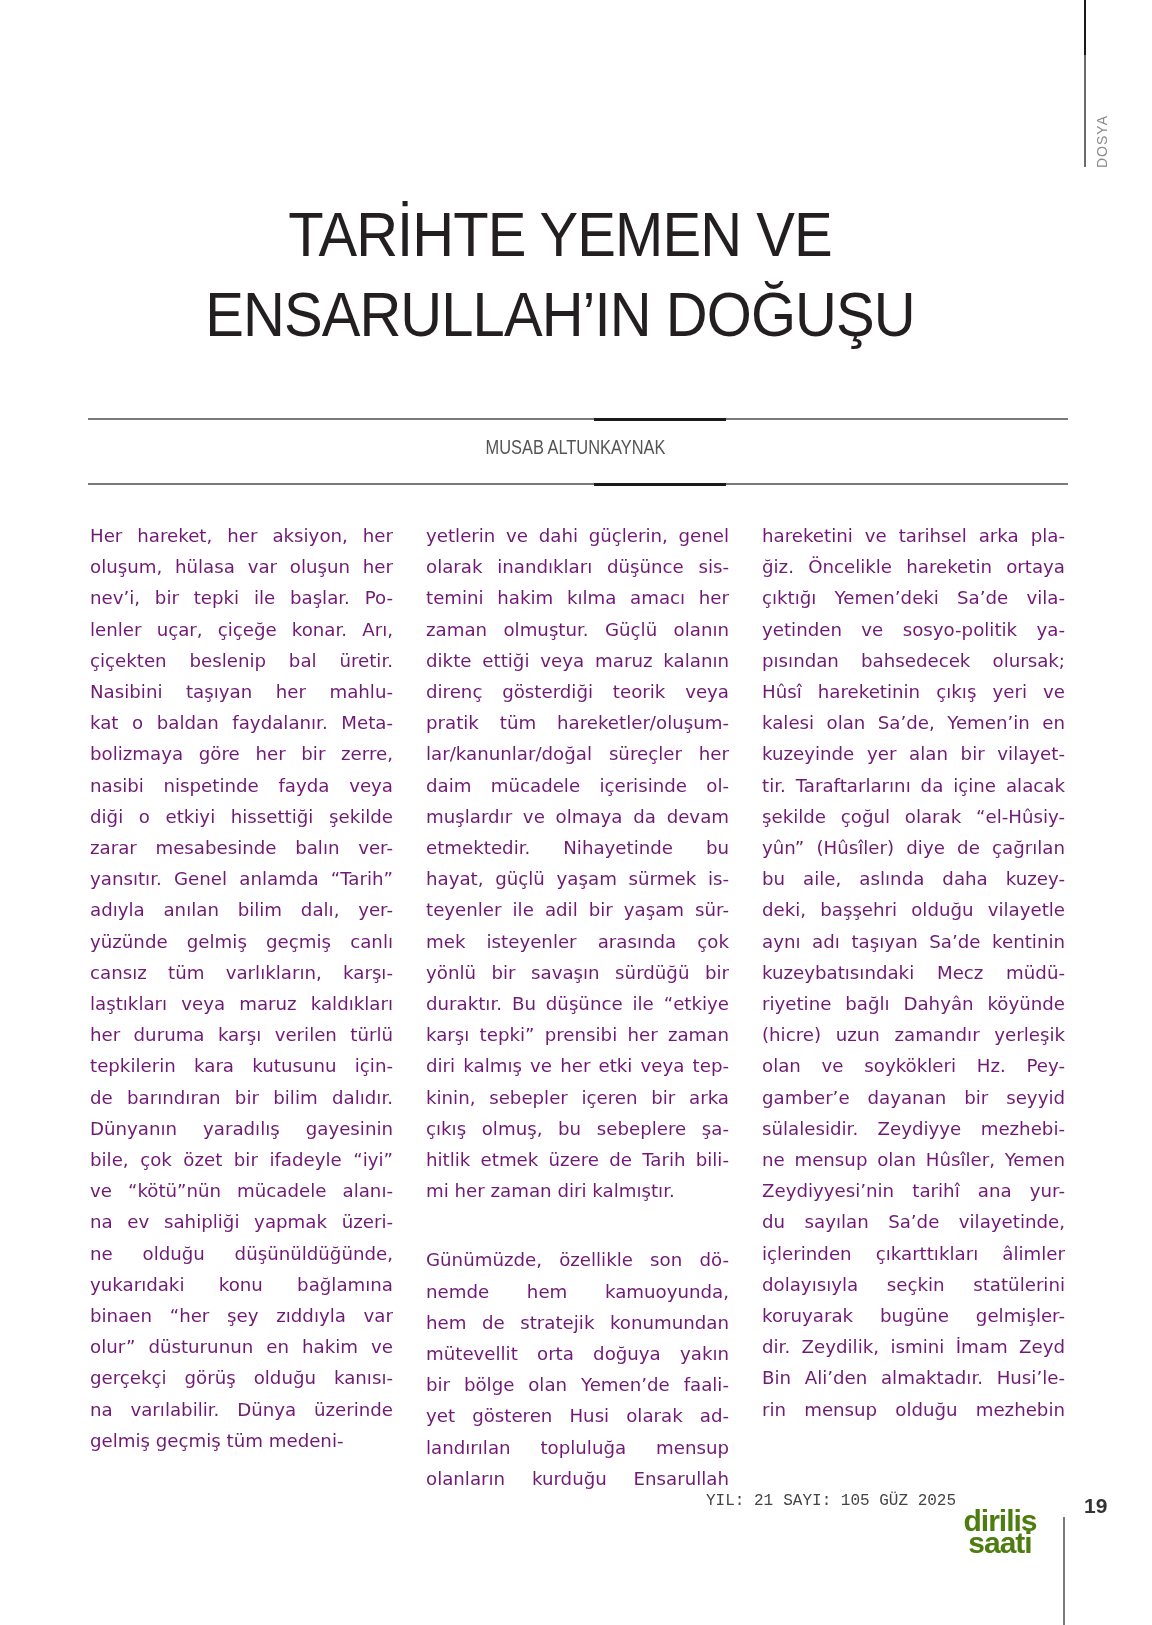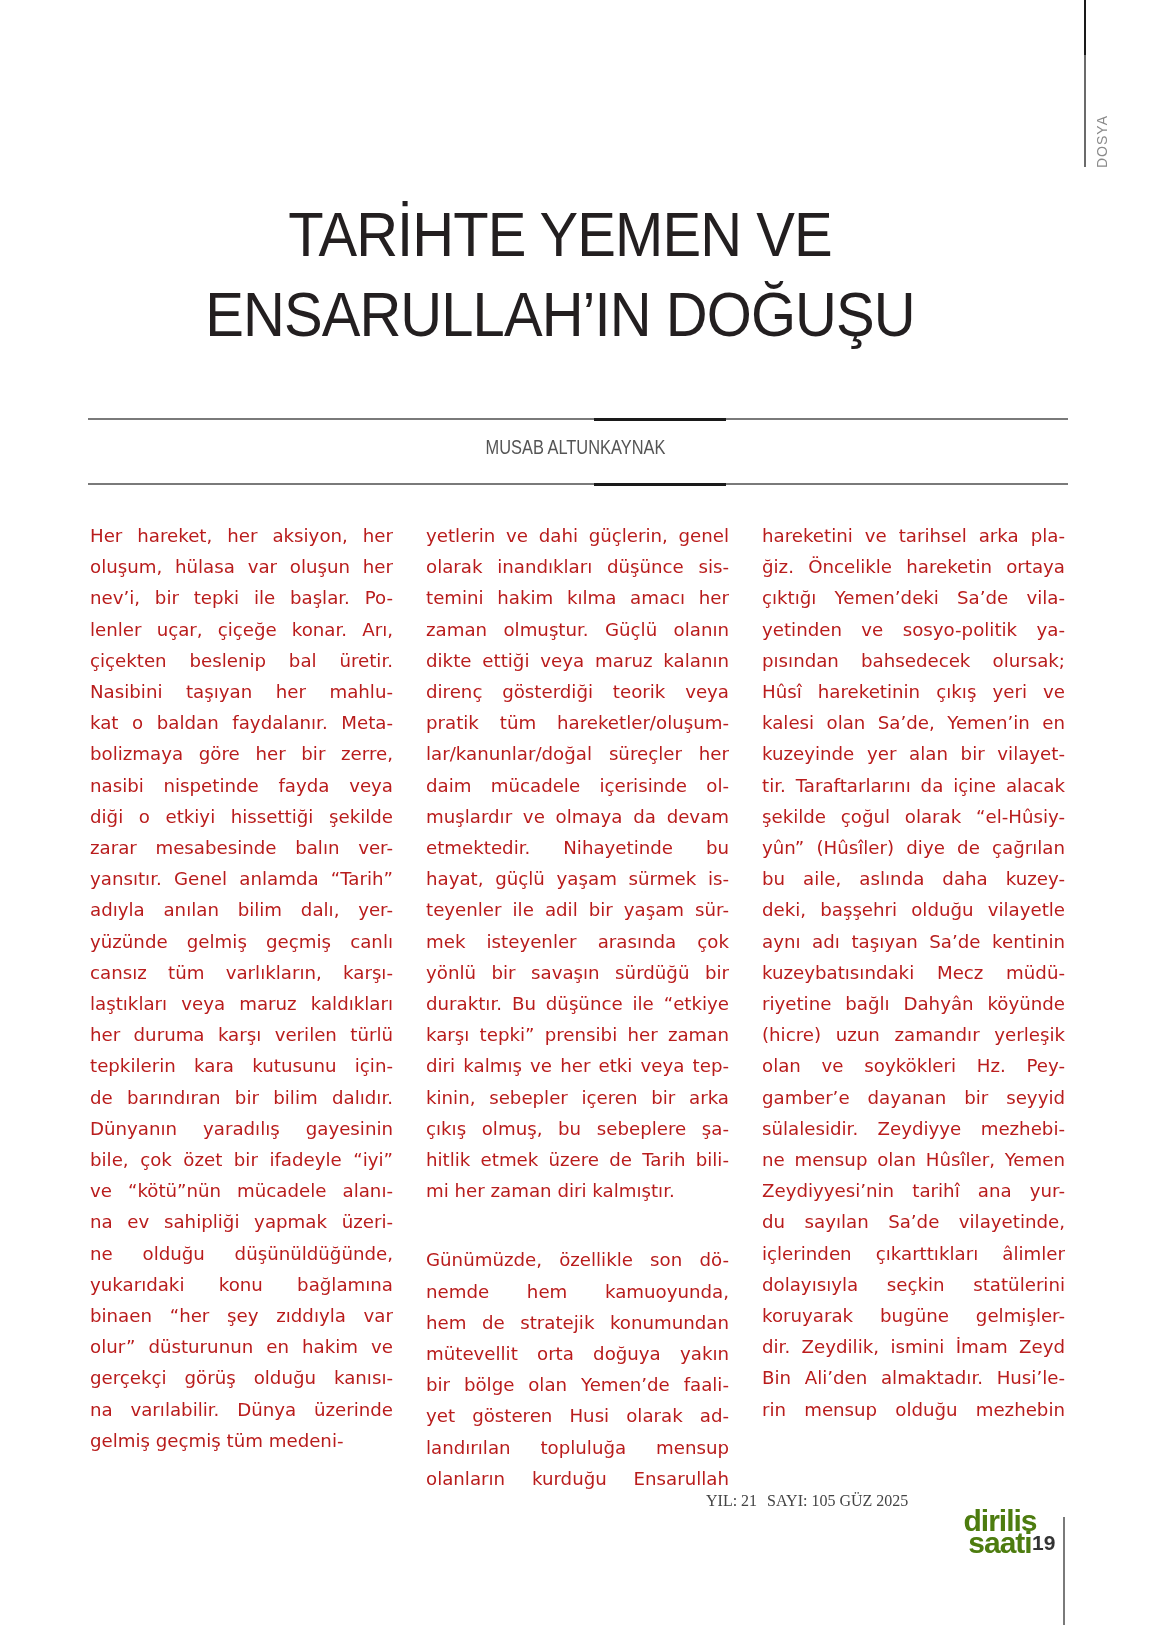--- a/index.html
+++ b/index.html
@@ -22,40 +22,40 @@
   .band-line { position: absolute; left: 88px; width: 980px; height: 2px; background: #7a7a7a; }
   .band-line .dark { position: absolute; left: 195px; width: 132px; height: 3px; top: -0.5px; background: #1a1a1a; }
   .band-top { top: 418px; }
   .band-bot { top: 483px; }
   .author { position: absolute; top: 436px; left: 0; width: 1152px; text-align: center;
             font-family: "Liberation Sans", sans-serif; font-size: 20px; color: #555; letter-spacing: 0;
             transform: scaleX(0.82); transform-origin: 573px 0; }
 
   
   .col { position: absolute; top: 520px; width: 303px; font-family: "DejaVu Sans", sans-serif;
-         font-size: 18.2px; line-height: 31.2px; color: #b91c1c; text-align: justify; }
+         font-size: 18.2px; line-height: 31.2px; color: #701a75; text-align: justify; }
   .col p { margin: 0; }
   .col p + p { margin-top: 38px; }
   .col-1 { left: 90px; }
   .col-2 { left: 426px; }
   .col-3 { left: 762px; }
   .line { display: block; text-align: justify; text-align-last: justify; white-space: nowrap; overflow: hidden; }
   .line.last { text-align-last: left; }
 
   
-  .footer-issue { position: absolute; top: 1492px; left: 706px; font-family: Liberation Serif, serif;
+  .footer-issue { position: absolute; top: 1492px; left: 706px; font-family: Liberation Mono, monospace;
                   font-size: 16px; color: #444; letter-spacing: 0; }
   .footer-issue span { margin-right: 10px; }
   .logo { position: absolute; top: 1510px; left: 955px; width: 90px; text-align: center;
           font-family: "Liberation Sans", sans-serif; font-weight: 700; color: #4d7c0f; line-height: 22px; }
   .logo .l1 { display: block; font-size: 30px; letter-spacing: -1px; }
   .logo .l2 { display: block; font-size: 30px; letter-spacing: -1px; }
   .footer-vrule { position: absolute; left: 1063px; top: 1517px; width: 2px; height: 108px; background: #7a7a7a; }
-  .page-number { position: absolute; left: 1032px; top: 1494px; font-family: "Liberation Sans", sans-serif;
-                 font-size: 21px; color: #333; font-weight: 700; margin-top: 37px; }
+  .page-number { position: absolute; left: 1084px; top: 1494px; font-family: "Liberation Sans", sans-serif;
+                 font-size: 21px; color: #333; font-weight: 700; }
 </style>
 </head>
 <body>
 
 <div class="vrule-top"></div>
 <div class="vrule-sec"></div>
 <div class="section-tag">DOSYA</div>
 
 <h1 class="title">
   <span>TARİHTE YEMEN VE</span>

